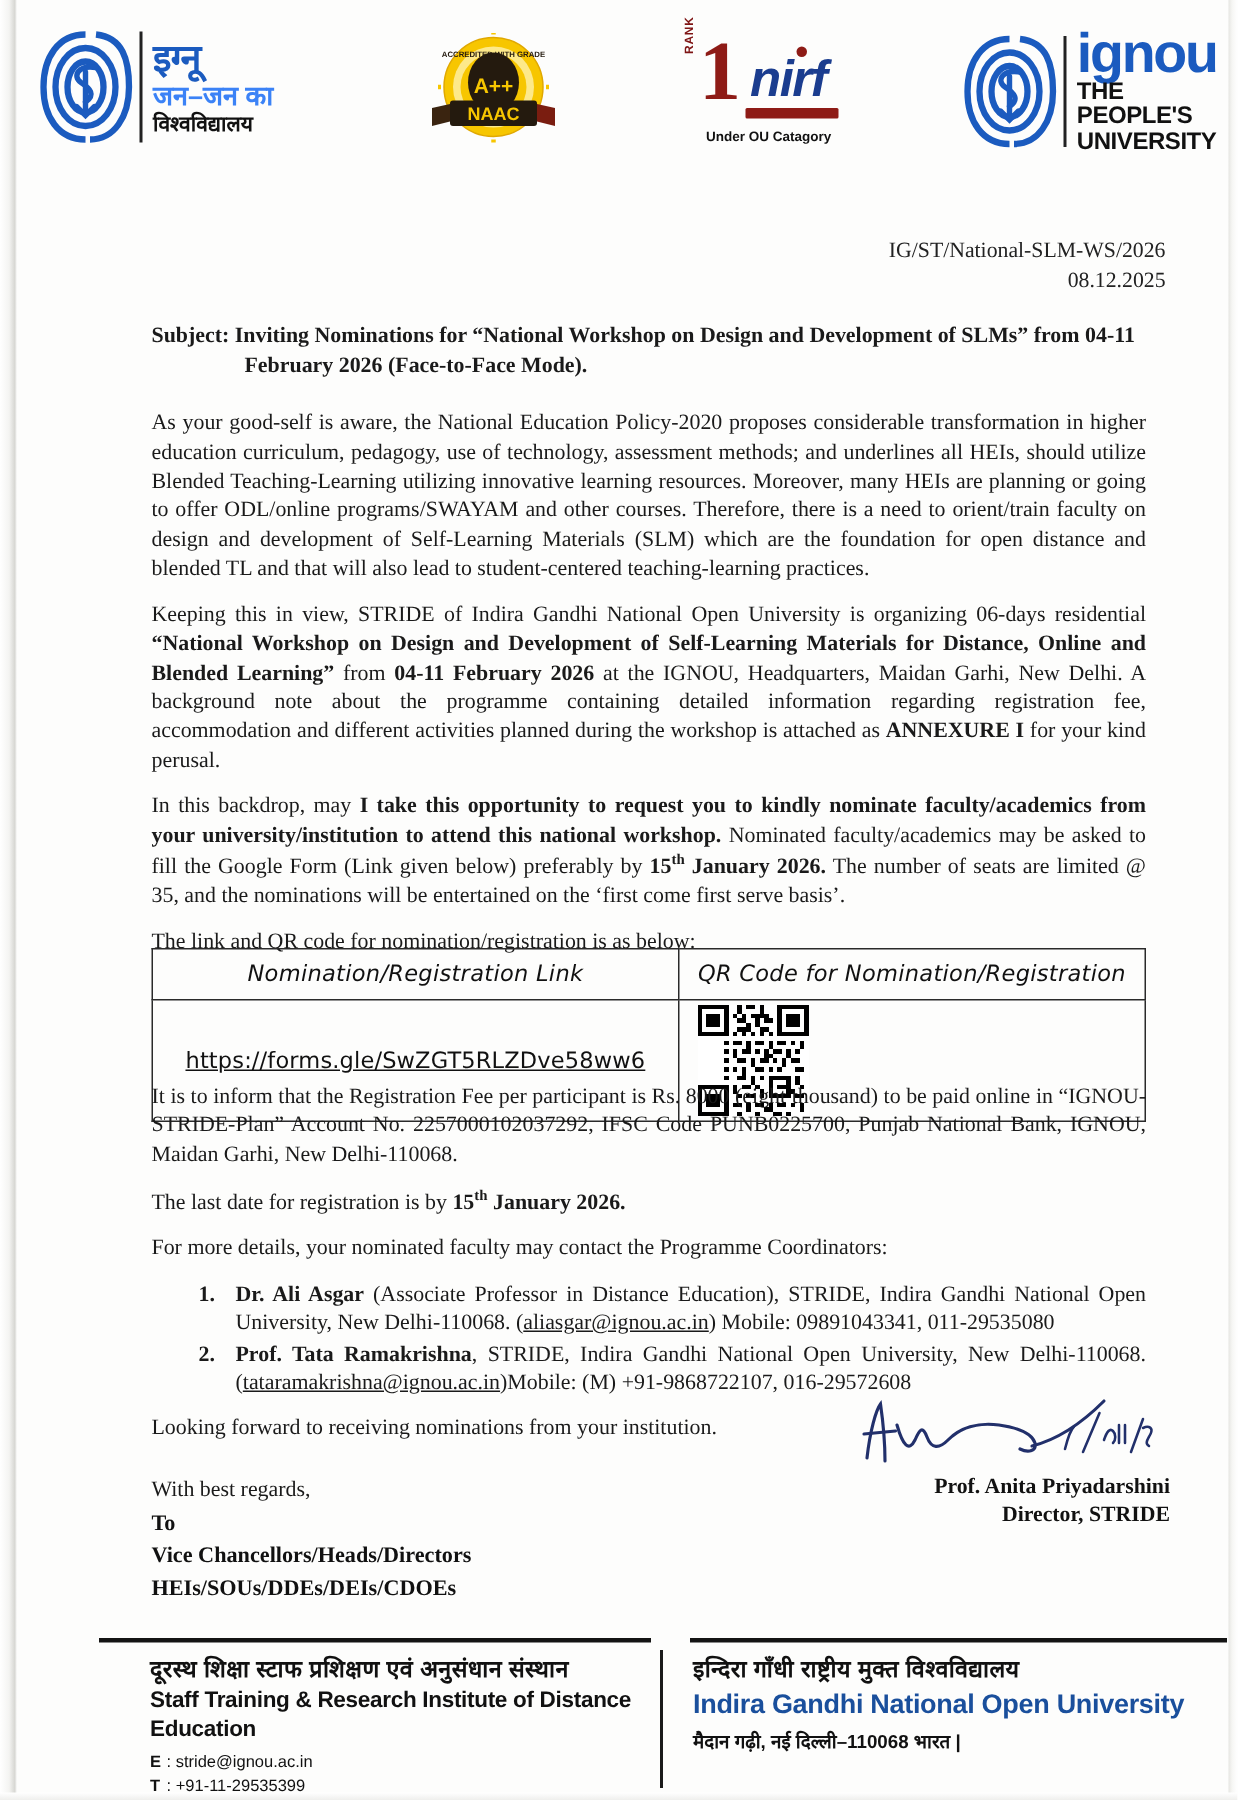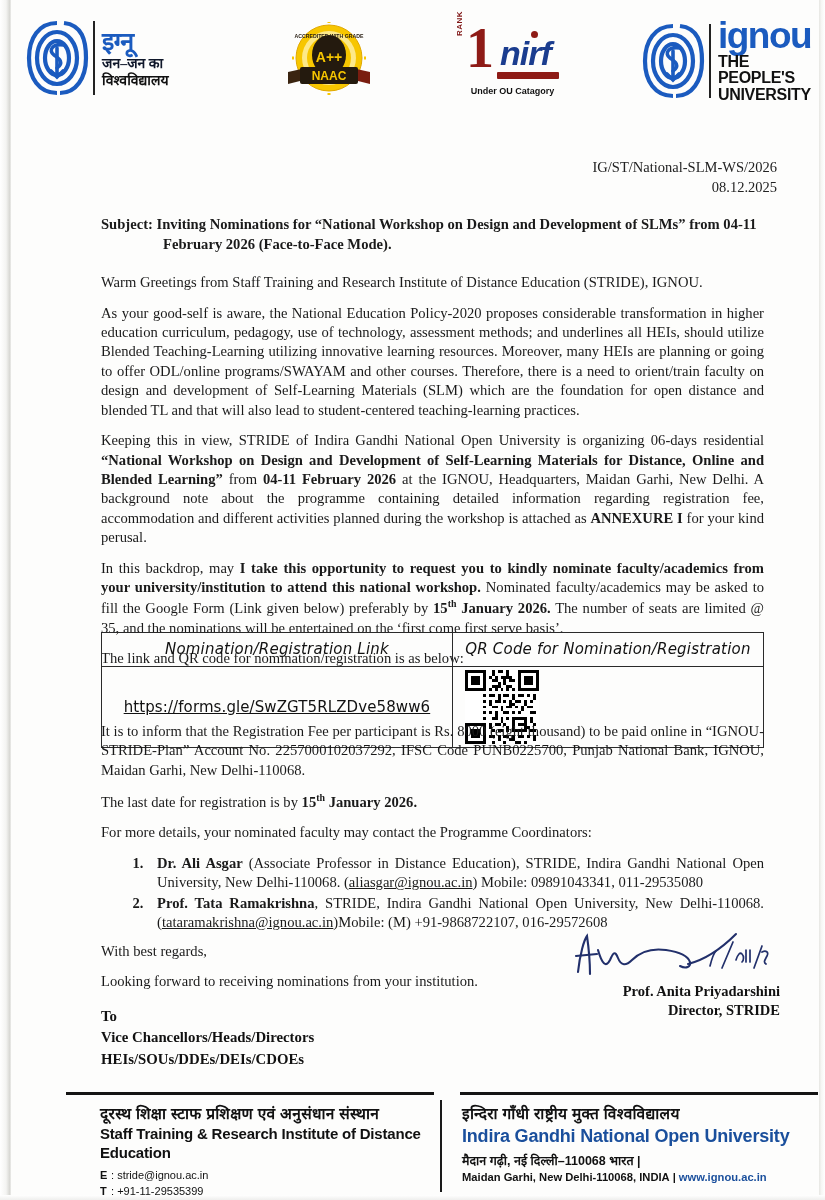--- a/index.html
+++ b/index.html
@@ -51,22 +51,22 @@
   }
   .hindi-words{
     display:flex;flex-direction:column;justify-content:center;
     line-height:1.0;
   }
   .hindi-big{
     font-family:Liberation Serif, serif;
     font-size:25px;font-weight:700;color:#1b5bbf;letter-spacing:-0.5px;
   }
   .hindi-sm1{
-    font-family:Liberation Serif, serif;
-    font-size:14px;font-weight:600;color:#0f172a;margin-top:3px;
+    font-family:Liberation Sans, sans-serif;
+    font-size:18px;font-weight:600;color:#3b82f6;margin-top:3px;
   }
   .hindi-sm2{
     font-family:"Liberation Sans", sans-serif;
     font-size:14px;font-weight:600;color:#111;margin-top:2px;
   }
 
   
   .logo-naac{position:absolute;left:284px;top:22px;width:90px;height:82px;}
   
   .logo-nirf{position:absolute;left:455px;top:22px;width:115px;height:82px;}
@@ -348,21 +348,20 @@
 
   <div class="body-area">
 
     <div class="subject">
       <span>Subject:</span>
       <span>Inviting Nominations for “National Workshop on Design and Development of SLMs” from 04-11</span>
       <span class="subj-line2">February 2026 (Face-to-Face Mode).</span>
     </div>
 
 
-    <p class="para">Warm Greetings from Staff Training and Research Institute of Distance Education (STRIDE), IGNOU.</p>
 
     <p class="para">As your good-self is aware, the National Education Policy-2020 proposes considerable transformation in higher education curriculum, pedagogy, use of technology, assessment methods; and underlines all HEIs, should utilize Blended Teaching-Learning utilizing innovative learning resources. Moreover, many HEIs are planning or going to offer ODL/online programs/SWAYAM and other courses. Therefore, there is a need to orient/train faculty on design and development of Self-Learning Materials (SLM) which are the foundation for open distance and blended TL and that will also lead to student-centered teaching-learning practices.</p>
 
     <p class="para"><span>Keeping this in view, STRIDE of Indira Gandhi National Open University is organizing 06-days residential </span><b>“National Workshop on Design and Development of Self-Learning Materials for Distance, Online and Blended Learning”</b><span> from </span><b>04-11 February 2026</b><span> at the IGNOU, Headquarters, Maidan Garhi, New Delhi. A background note about the programme containing detailed information regarding registration fee, accommodation and different activities planned during the workshop is attached as </span><b>ANNEXURE I</b><span> for your kind perusal.</span></p>
 
     <p class="para"><span>In this backdrop, may </span><b>I take this opportunity to request you to kindly nominate faculty/academics from your university/institution to attend this national workshop.</b><span> Nominated faculty/academics may be asked to fill the Google Form (Link given below) preferably by </span><b><span>15</span><sup>th</sup><span> January 2026.</span></b><span> The number of seats are limited @ 35, and the nominations will be entertained on the ‘first come first serve basis’.</span></p>
 
     <p class="para tight">The link and QR code for nomination/registration is as below:</p>
   </div>
 
@@ -496,23 +495,23 @@
 
     <p class="para"><span>The last date for registration is by </span><b><span>15</span><sup>th</sup><span> January 2026.</span></b></p>
 
     <p class="para tight">For more details, your nominated faculty may contact the Programme Coordinators:</p>
 
     <ol class="coords">
       <li><b>Dr. Ali Asgar</b><span> (Associate Professor in Distance Education), STRIDE, Indira Gandhi National Open University, New Delhi-110068. (</span><span class="u">aliasgar@ignou.ac.in</span><span>) Mobile: 09891043341, 011-29535080</span></li>
       <li><b>Prof. Tata Ramakrishna</b><span>, STRIDE, Indira Gandhi National Open University, New Delhi-110068. (</span><span class="u">tataramakrishna@ignou.ac.in</span><span>)Mobile: (M) +91-9868722107, 016-29572608</span></li>
     </ol>
 
+    <p class="para" style="margin-top:10px;margin-bottom:22px;">Looking forward to receiving nominations from your institution.</p>
+
     <p class="para">With best regards,</p>
-
-    <p class="para" style="margin-top:10px;margin-bottom:22px;">Looking forward to receiving nominations from your institution.</p>
   </div>
 
   <div class="sign-area">
     <span class="sign-svg">
       <svg width="200" height="70" viewBox="0 0 200 70">
         <g fill="none" stroke="#22306b" stroke-width="2.1" stroke-linecap="round">
           <path d="M8 52 C10 34 14 20 17 16 C19 30 20 44 20 54"></path>
           <path d="M6 36 L27 34"></path>
           <path d="M28 30 C32 44 36 48 40 40 C43 33 45 30 48 38 C51 46 56 46 62 40
                    C70 32 82 28 96 30 C110 32 118 36 120 42 C121 47 116 49 110 46"></path>
@@ -550,16 +549,15 @@
       <div><span class="k">E</span>: <span>stride@ignou.ac.in</span></div>
       <div><span class="k">T</span>: <span>+91-11-29535399</span></div>
       <div><span class="k">F</span>: </div>
     </div>
   </div>
 
   <div class="foot-right">
     <div class="f-hindi">इन्दिरा गाँधी राष्ट्रीय मुक्त विश्वविद्यालय</div>
     <div class="f-eng-bold blue">Indira Gandhi National Open University</div>
     <div class="f-hindi-sm">मैदान गढ़ी, नई दिल्ली–110068 भारत  |</div>
-    <div class="f-addr"><span>Maidan Garhi, New Delhi-110068, INDIA</span><span class="f-sep">|</span><span class="web">www.ignou.ac.in</span></div>
   </div>
 
 </div>
 
 </body></html>

